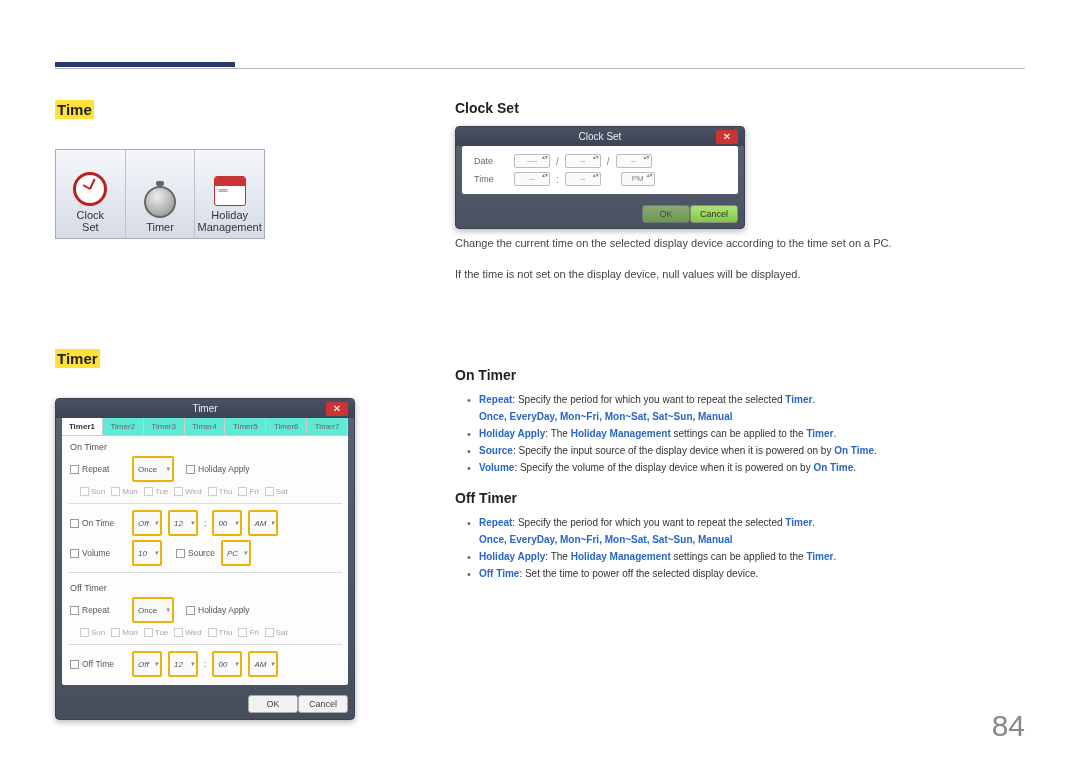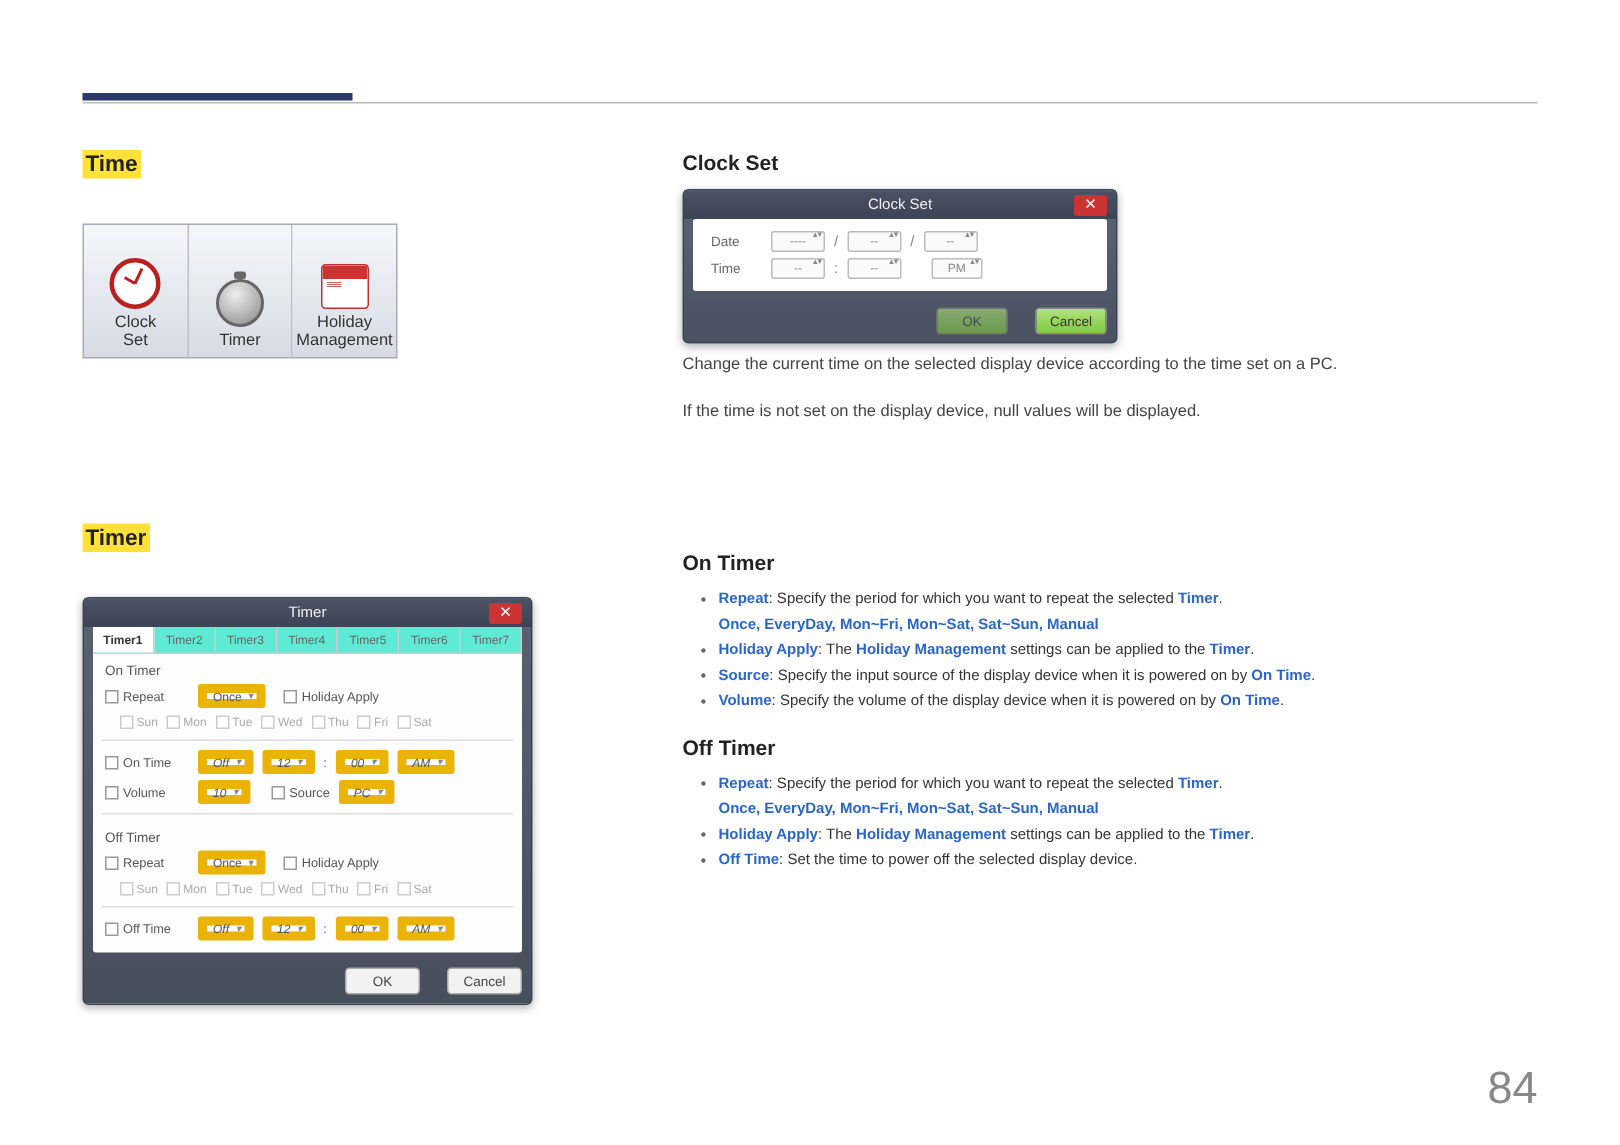--- a/index.html
+++ b/index.html
@@ -70,21 +70,21 @@
     font-size: 10px; color:#ddd;
   }
   .dlg-title { text-align:center; padding:4px 0; font-size:10px; background:linear-gradient(#4a5264,#3c4354); position:relative; color:#eee;}
   .dlg-x { position:absolute; right:6px; top:3px; width:22px; height:14px; background:#c33; border-radius:2px; color:#fff; font-size:10px; line-height:14px; text-align:center;}
   .dlg-body { background:#fff; margin:0 6px 6px; padding:8px 8px 4px; border-radius:2px; color:#555;}
   .dlg-row { display:flex; align-items:center; gap:6px; margin-bottom:4px; font-size:9px;}
   .dlg-row label { width:38px; color:#666; padding-left:4px;}
   .spin { width:36px; height:14px; border:1px solid #bbb; background:#fafafa; font-size:8px; text-align:center; line-height:12px; color:#888; border-radius:2px; position:relative;}
   .spin::after{content:"▴▾"; position:absolute; right:1px; top:-1px; font-size:6px; line-height:7px; color:#888; display:flex; flex-direction:column;}
   .sep { color:#888; font-size:10px;}
-  .dlg-foot { display:flex; justify-content:flex-end; gap:18px; padding:5px 6px;}
+  .dlg-foot { display:flex; justify-content:flex-end; gap:0; padding:5px 6px;}
   .btn { min-width:48px; height:18px; border-radius:3px; font-size:9px; line-height:16px; text-align:center; border:1px solid #888;}
   .btn-ok { background:linear-gradient(#b1e27d,#7fc940); color:#444;}
   .btn-ok.dis { opacity:.6;}
   .btn-cancel { background:linear-gradient(#b1e27d,#7fc940); color:#333;}
 
   
   .dlg-timer {
     margin-top:30px;
     width:300px;
     background:linear-gradient(#5a6170,#474e5c);
@@ -94,21 +94,21 @@
   }
   .dlg-timer .dlg-title{background:linear-gradient(#4a5264,#3c4354);}
   .dlg-timer-body { background:#fdfdfd; margin:0 6px 4px; border-radius:2px; color:#555; }
   .tabs { display:flex; background:#5eead4; border-bottom:1px solid #ccc;}
   .tab { flex:1; text-align:center; padding:4px 0; font-size:8px; border-right:1px solid #ccc; color:#666;}
   .tab.active { background:#fff; font-weight:bold; color:#333;}
   .sect-lbl { font-size:9px; color:#555; padding:6px 8px 2px; }
   .timer-row { display:flex; align-items:center; gap:6px; padding:2px 8px; font-size:8.5px; color:#555;}
   .timer-row label{ display:flex; align-items:center; gap:3px;}
   .timer-row .flab { width:44px; display:inline-block; }
-  .sel { height:16px; border:6px solid #eab308; background:#fafafa; font-size:8px; padding:0 10px 0 4px; border-radius:2px; display:inline-flex; align-items:center; position:relative; color:#555;}
+  .sel { height:26px; border:2px solid #eab308; background:#fafafa; font-size:8px; padding:0 10px 0 4px; border-radius:2px; display:inline-flex; align-items:center; position:relative; color:#555;}
   .sel::after{content:"▾"; position:absolute; right:2px; font-size:7px; color:#888;}
   .sel.sm{ min-width:30px;font-style:italic;}
   .sel.md{ min-width:42px;}
   .cb { width:9px; height:9px; border:1px solid #999; background:#fff; display:inline-block; }
   .days { display:flex; gap:6px; padding:3px 18px; font-size:8px; color:#aaa; flex-wrap:wrap;}
   .days span{display:flex; align-items:center; gap:2px;}
   .days .cb{border-color:#ccc;}
   .hr-thin { border-top:1px solid #ddd; margin:4px 6px;}
   .dlg-timer .dlg-foot{padding:6px;}
   .dlg-timer .btn{min-width:50px; background:#f2f2f2; border:1px solid #aaa; color:#444;}

